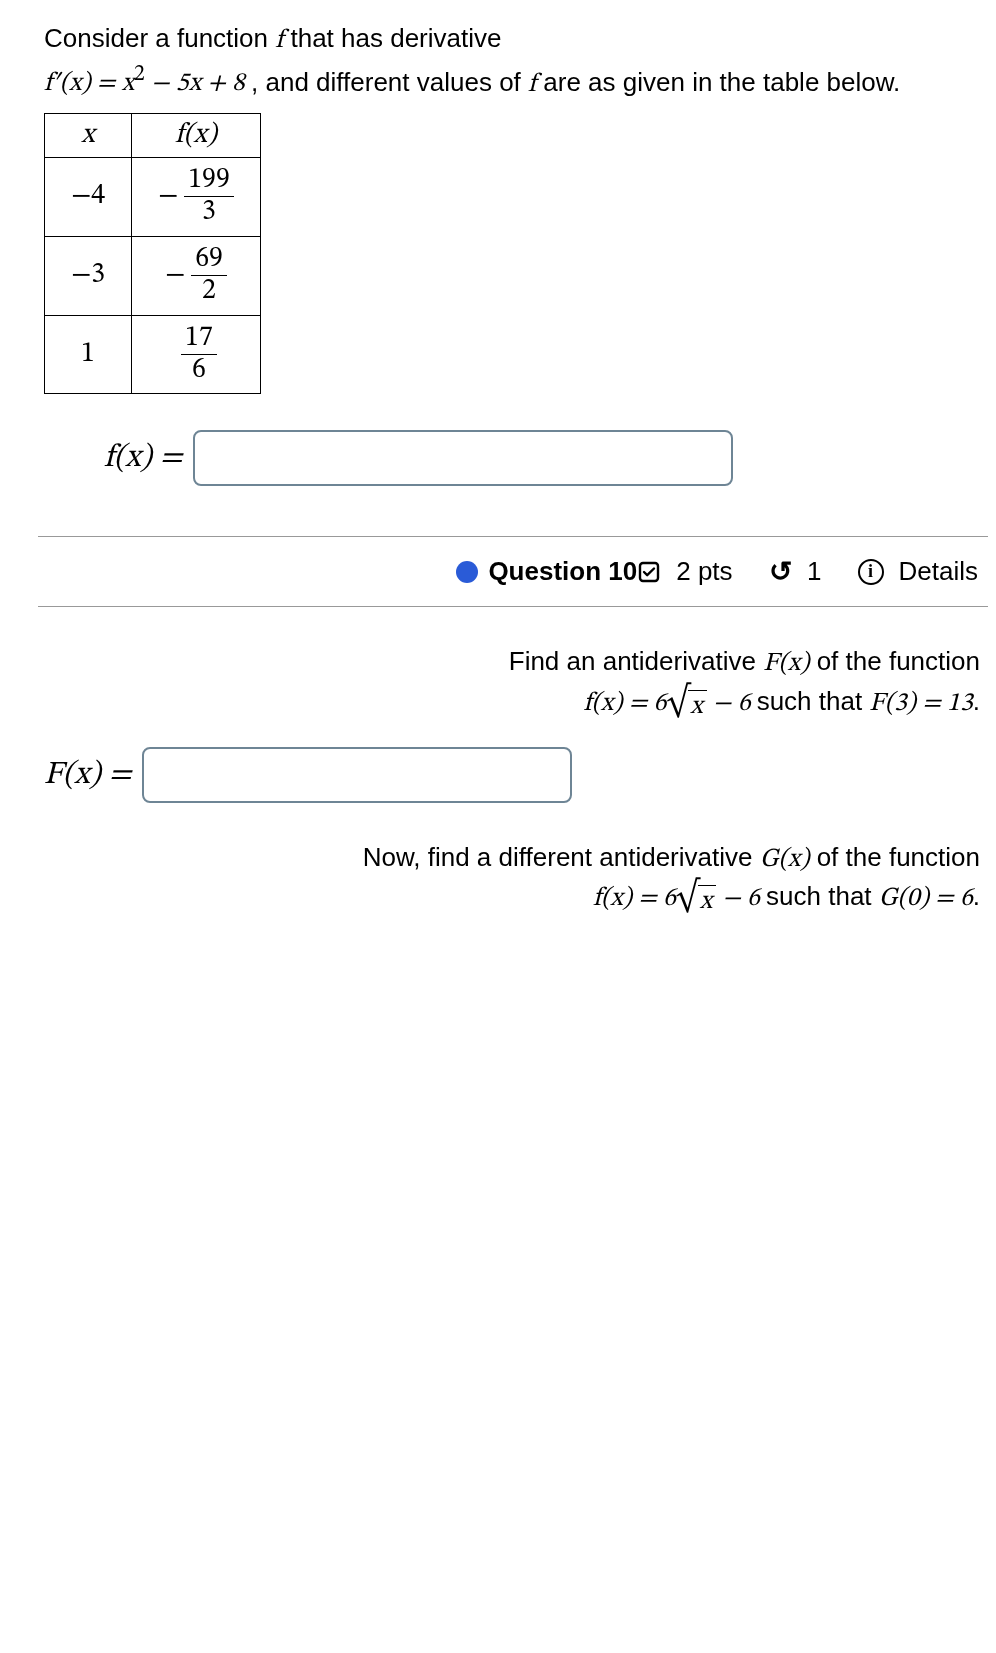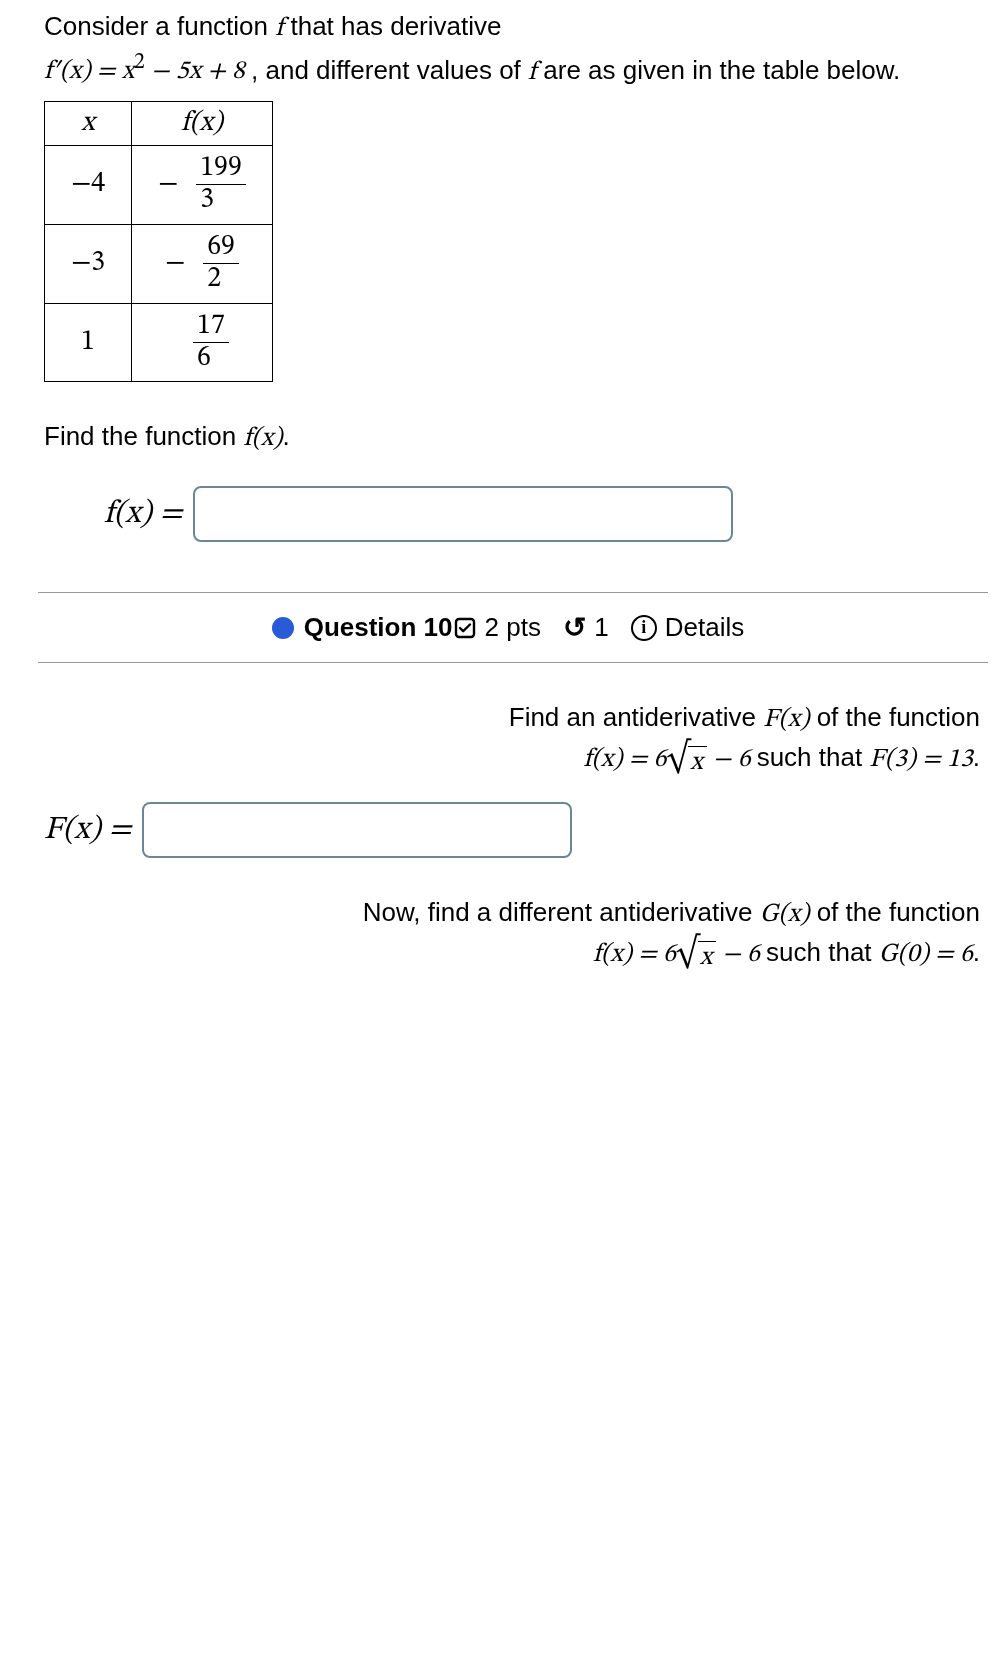--- a/index.html
+++ b/index.html
@@ -5,44 +5,43 @@
   * { box-sizing: border-box; }
   body {
     margin: 0;
     padding: 0;
     font-family: "Trebuchet MS", "Lucida Sans", Arial, sans-serif;
     font-size: 26px;
     color: #000;
     background: #fff;
     width: 996px;
   }
-  .content { padding: 8px 16px 40px 44px; }
+  .content { padding: 20px 16px 40px 44px; }
   .question-text { line-height: 1.45; margin-bottom: 10px; }
   .math { font-family: "Cambria Math", "STIX Two Math", "Latin Modern Math", Georgia, serif; }
   .mi { font-style: italic; }
   table.val-table {
     border-collapse: collapse;
     margin-top: 6px;
     margin-bottom: 36px;
   }
   table.val-table td, table.val-table th {
     border: 1px solid #000;
     text-align: center;
     padding: 8px 26px;
     font-family: "Cambria Math", "STIX Two Math", Georgia, serif;
     font-size: 28px;
     font-weight: normal;
   }
   table.val-table th { padding-top: 4px; padding-bottom: 4px; }
   .frac {
     display: inline-block;
     vertical-align: middle;
-    text-align: left;
+    text-align: center;
     line-height: 1.05;
-    margin-left: 12px;
   }
   .frac .num { display:block; padding: 0 4px 1px 4px; border-bottom: 1.8px solid #000; }
   .frac .den { display:block; padding: 1px 4px 0 4px; }
   .neg { display:inline-block; vertical-align: middle; margin-right:6px; font-size:28px;}
   .answer-row {
     display:flex;
     align-items:center;
     margin: 28px 0 50px 60px;
     font-family: "Cambria Math", "STIX Two Math", Georgia, serif;
     font-size: 32px;
@@ -63,26 +62,26 @@
     margin-left: 10px;
   }
   .input-box.wide { width: 540px; }
   .input-box.med { width: 430px; }
   .question-header {
     border-top: 1px solid #999;
     border-bottom: 1px solid #999;
     padding: 18px 10px 18px 0;
     display:flex;
     align-items:center;
-    justify-content: center;
+    justify-content: flex-end;
     margin: 0 -8px 36px -6px;
   }
   .qh-left { display:flex; align-items:center; gap: 10px; font-weight:bold; font-size: 26px; }
   .dot { width: 22px; height: 22px; border-radius: 50%; background:#2a5bd7; flex:0 0 auto; }
-  .qh-right { display:flex; align-items:center; gap: 8px; font-size: 26px; }
+  .qh-right { display:flex; align-items:center; gap: 15px; font-size: 26px; }
   .icon { display:inline-flex; align-items:center; justify-content:center; }
   .retry-icon { font-size: 28px; font-weight:bold; transform: scaleX(-1); }
   .info-icon {
     width:26px; height:26px; border:2.2px solid #000; border-radius:50%;
     font-size:18px; font-family: Georgia, serif; font-weight:bold;
   }
   .check-icon svg { width:24px; height:24px; }
   .sqrt {
     display:inline-flex; align-items:flex-start;
   }
@@ -122,23 +121,20 @@
     </tr>
     <tr>
       <td>1</td>
       <td>
         <span class="neg"></span><span class="frac"><span class="num">17</span><span class="den">6</span></span>
       </td>
     </tr>
   </tbody>
     </table>
 
-  <div class="question-text">
-    <span>Find the function </span><span class="math mi">f(x)</span><span>.</span>
-  </div>
 
   <div class="answer-row">
     <span class="mi">f(x) =</span>
     <div class="input-box wide"></div>
   </div>
 
   <div class="question-header">
     <div class="qh-left">
       <span class="dot"></span>
       <span>Question 10</span>

